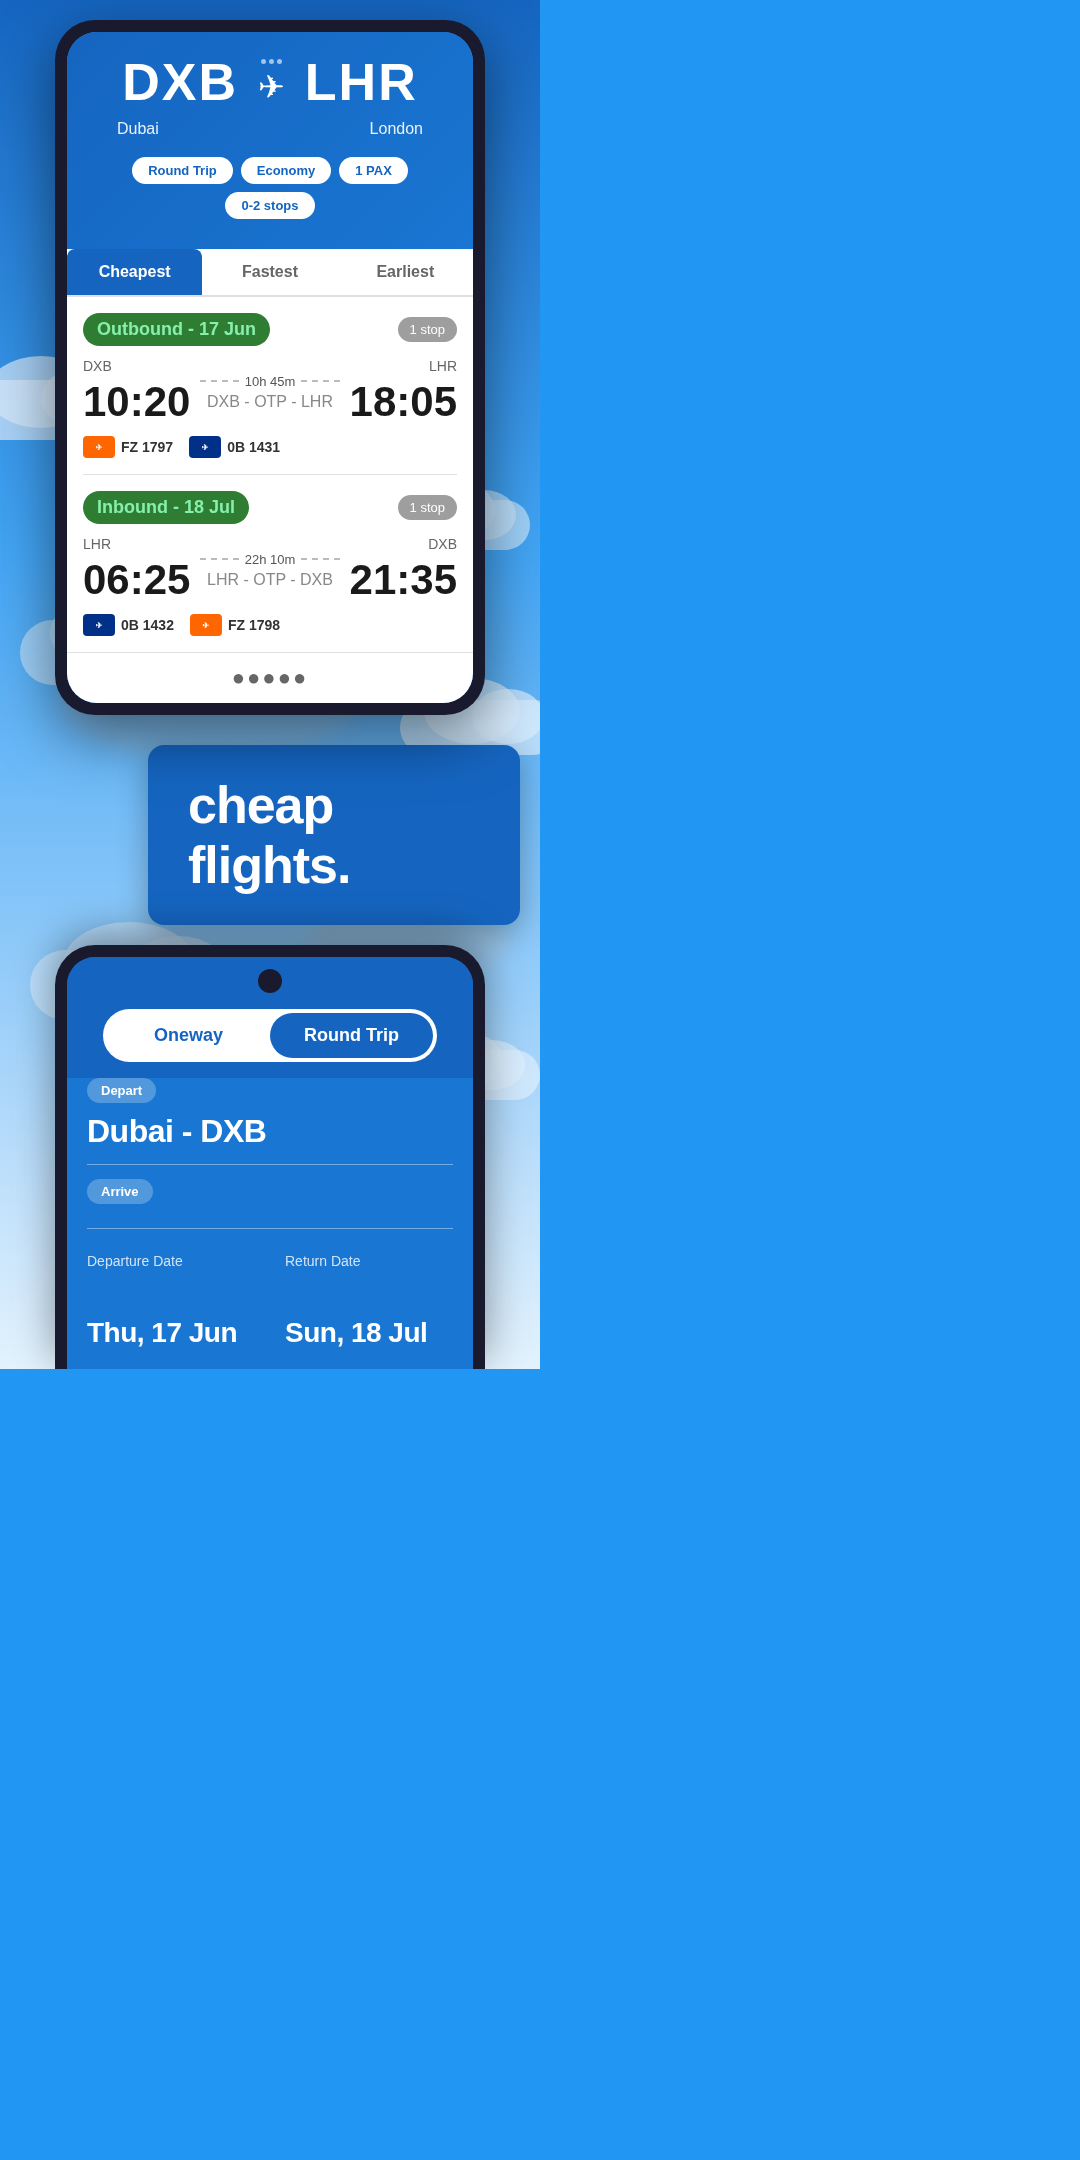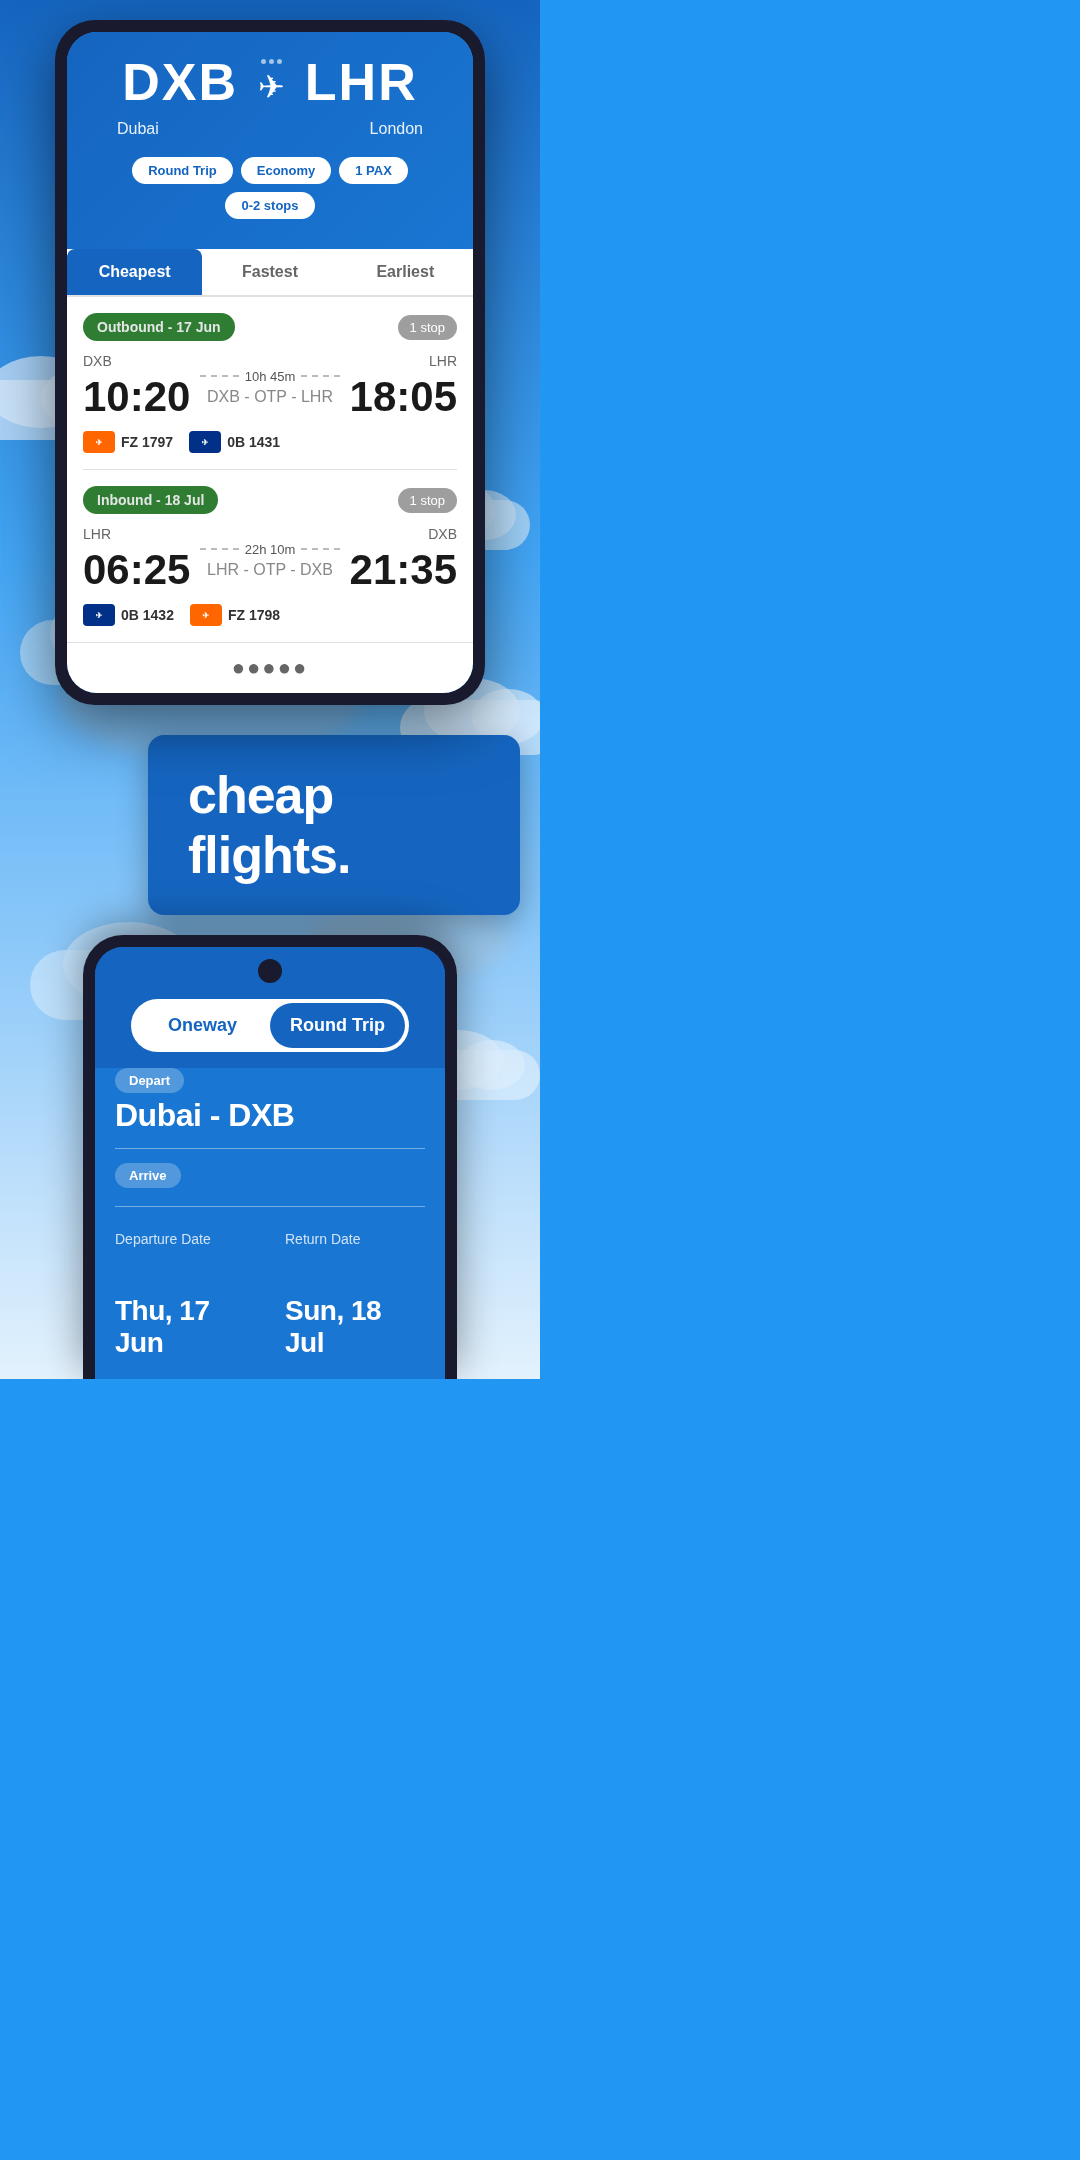--- a/index.html
+++ b/index.html
@@ -150,24 +150,24 @@
 
     .segment-header {
       display: flex;
       align-items: center;
       justify-content: space-between;
       margin-bottom: 12px;
     }
 
     .segment-label {
       background: #2E7D32;
-      color: #e5e5e5;
+      color: #86efac;
       border-radius: 20px;
       padding: 6px 14px;
-      font-size: 14px;
+      font-size: 18px;
       font-weight: 700;
     }
 
     .stop-badge {
       background: #9E9E9E;
       color: white;
       border-radius: 20px;
       padding: 5px 12px;
       font-size: 13px;
     }
@@ -299,21 +299,21 @@
       color: white;
       font-size: 52px;
       font-weight: 900;
       letter-spacing: -1px;
     }
 
     
     .phone-2 {
       position: relative;
       z-index: 10;
-      width: 374px;
+      width: 430px;
       margin: 0 auto;
       background: #1a1a2e;
       border-radius: 40px 40px 0 0;
       padding: 12px 12px 0;
       box-shadow: 0 -10px 40px rgba(0,0,0,0.4);
       margin-top: 20px;
     }
 
     .phone-2-inner {
       background: #1565C0;
@@ -373,21 +373,21 @@
       padding: 0 20px 20px;
     }
 
     .field-label {
       background: rgba(255,255,255,0.25);
       color: white;
       border-radius: 20px;
       padding: 5px 14px;
       font-size: 13px;
       display: inline-block;
-      margin-bottom: 4px;
+      margin-bottom: 10px;
       font-weight: 600;
     }
 
     .field-value {
       color: white;
       font-size: 32px;
       font-weight: 900;
       margin-bottom: 10px;
       letter-spacing: -0.5px;
     }

